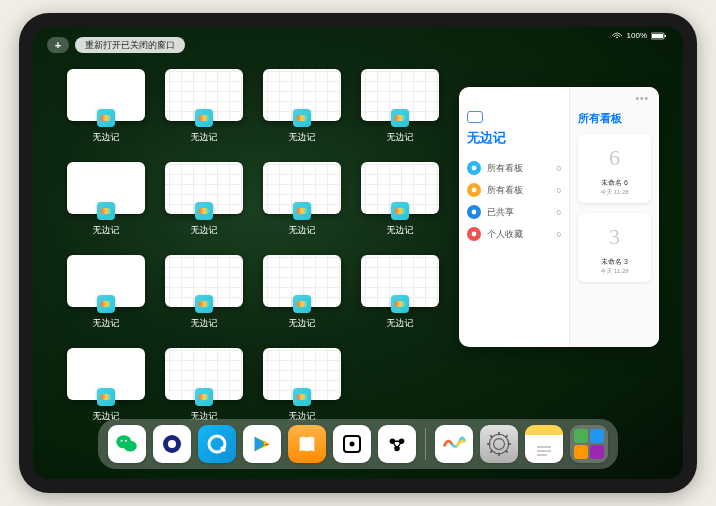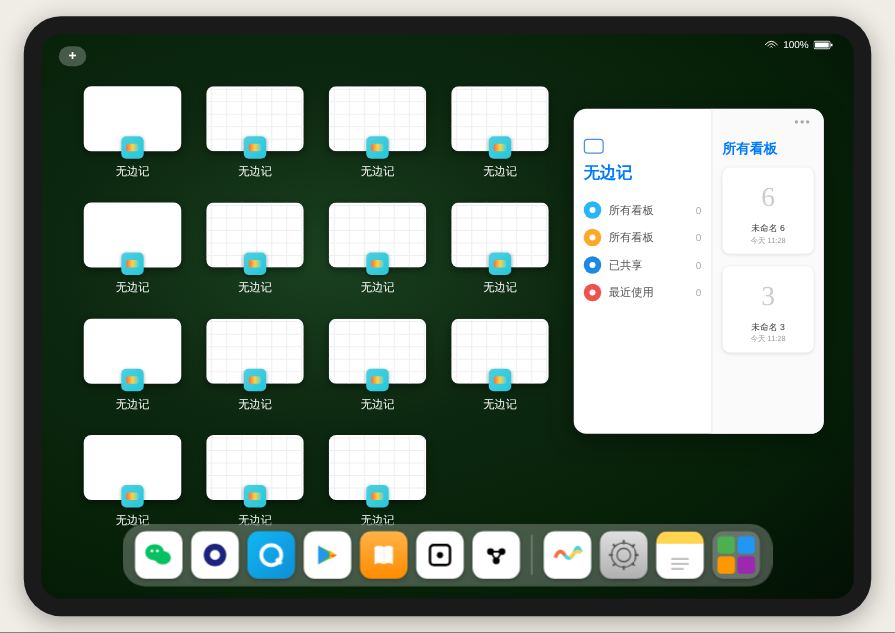--- a/index.html
+++ b/index.html
@@ -168,20 +168,21 @@
     <span>100%</span>
     <svg width="16" height="8" viewBox="0 0 16 8">
           <rect x="0" y="1" width="13" height="6" rx="1" stroke="#fff" stroke-width="0.7" fill="none"></rect>
           <rect x="1" y="2" width="11" height="4" fill="#fff"></rect>
           <rect x="13.5" y="3" width="1.5" height="2" fill="#fff"></rect>
         </svg>
   </div>
 
   <div class="topbar">
     <div class="plus-btn">+</div>
+    <div class="reopen-pill">重新打开已关闭的窗口</div>
   </div>
 
   <div class="windows-area" id="windows">
         <div class="win-tile">
           <div class="win-thumb">
             <div class="win-icon"></div>
           </div>
           <div class="win-label">无边记</div>
         </div>
         <div class="win-tile">
@@ -302,21 +303,21 @@
               </div>
               <span>已共享</span>
               <span class="pi-count">0</span>
             </div>
             <div class="panel-item">
               <div class="pi-icon" style="background:#ef5350">
                 <svg viewBox="0 0 10 10">
                   <circle cx="5" cy="5" r="3" fill="#fff"></circle>
                 </svg>
               </div>
-              <span>最近使用</span>
+              <span>个人收藏</span>
               <span class="pi-count">0</span>
             </div>
           </div>
     </div>
     <div class="panel-right">
       <div class="panel-right-title">所有看板</div>
       <div id="boards">
             <div class="board-card">
               <div class="board-sketch">
                 <span>6</span>

